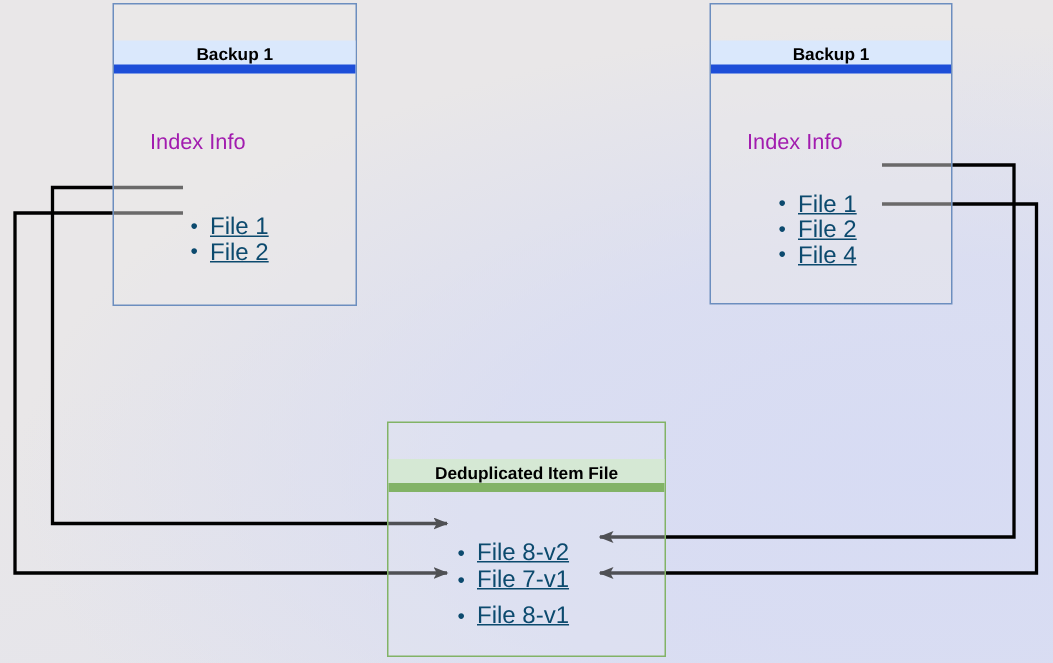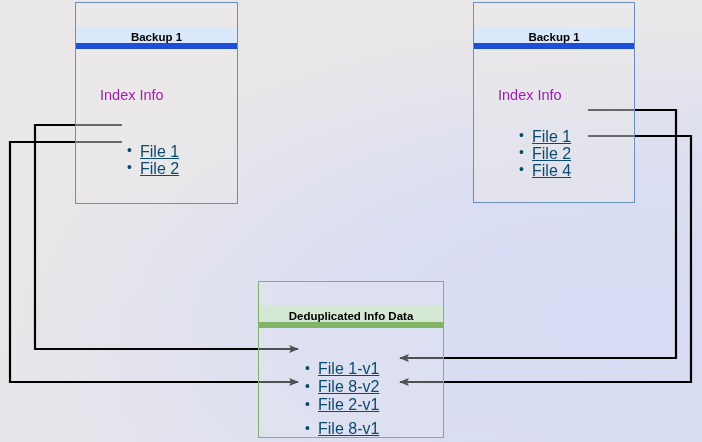--- a/index.html
+++ b/index.html
@@ -140,24 +140,23 @@
       <div class="index-label" style="left:24px; top:38px;">Index Info</div>
       <ul class="file-list" style="left:44px; top:79px;">
         <li>File 1</li>
         <li>File 2</li>
         <li>File 4</li>
       </ul>
     </div>
   </div>
 
   <div class="node dedup" style="left:258px; top:281px; width:186px; height:157px;">
-    <div class="node-header">Deduplicated Info Data</div>
+    <div class="node-header">Deduplicated Item File</div>
     <div class="node-body">
       <ul class="file-list dedup-list" style="left:45px; top:32px;">
-        <li>File 1-v1</li>
         <li>File 8-v2</li>
-        <li>File 2-v1</li>
+        <li>File 7-v1</li>
         <li class="gap">File 8-v1</li>
       </ul>
     </div>
   </div>
 
 </div>
 
 </body></html>

